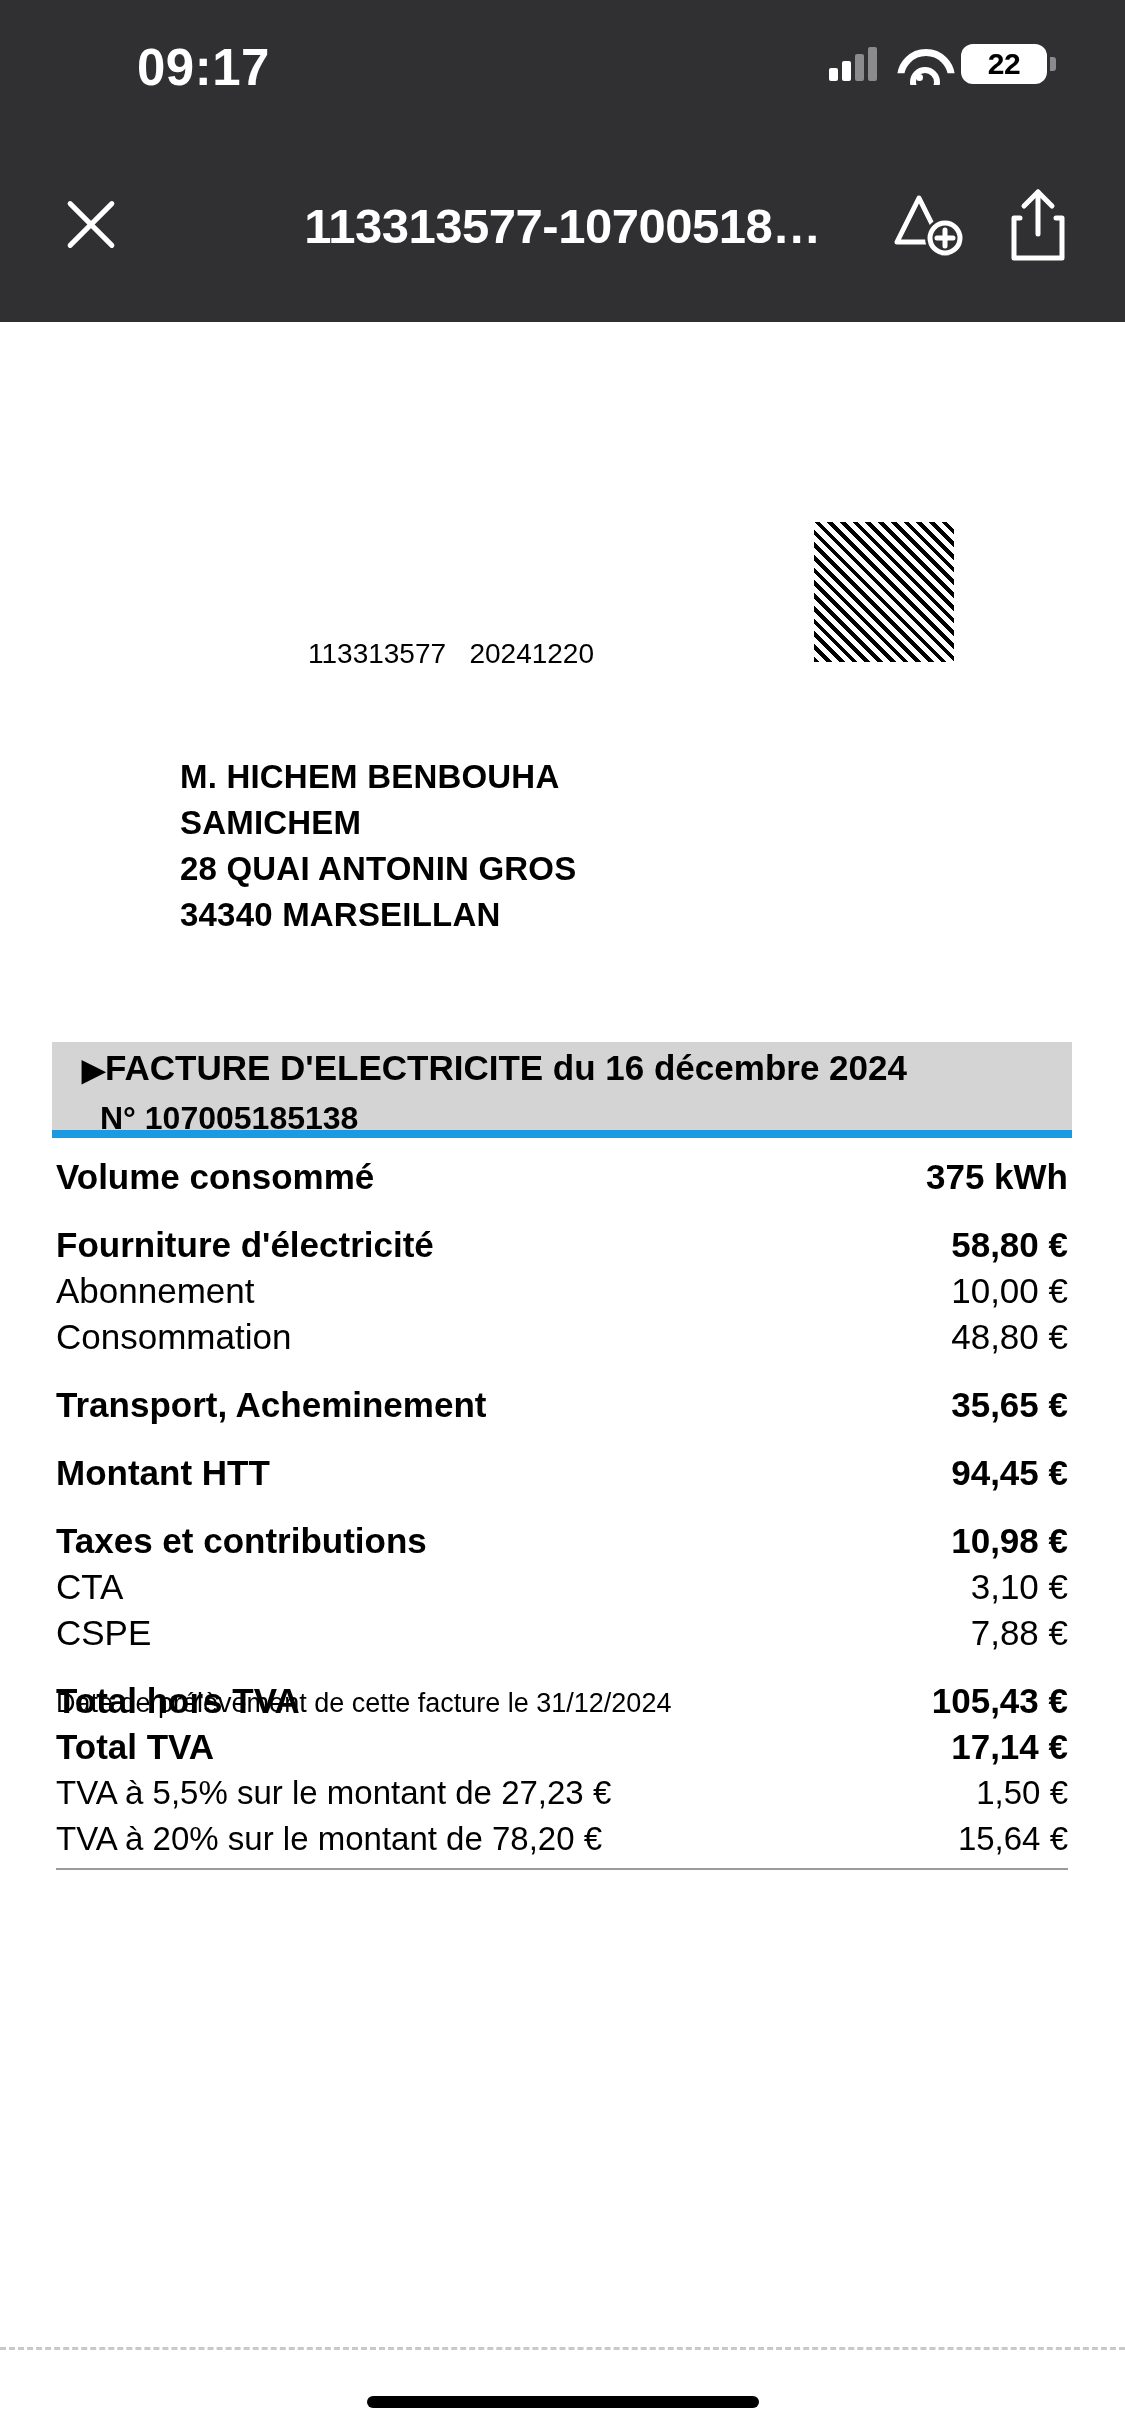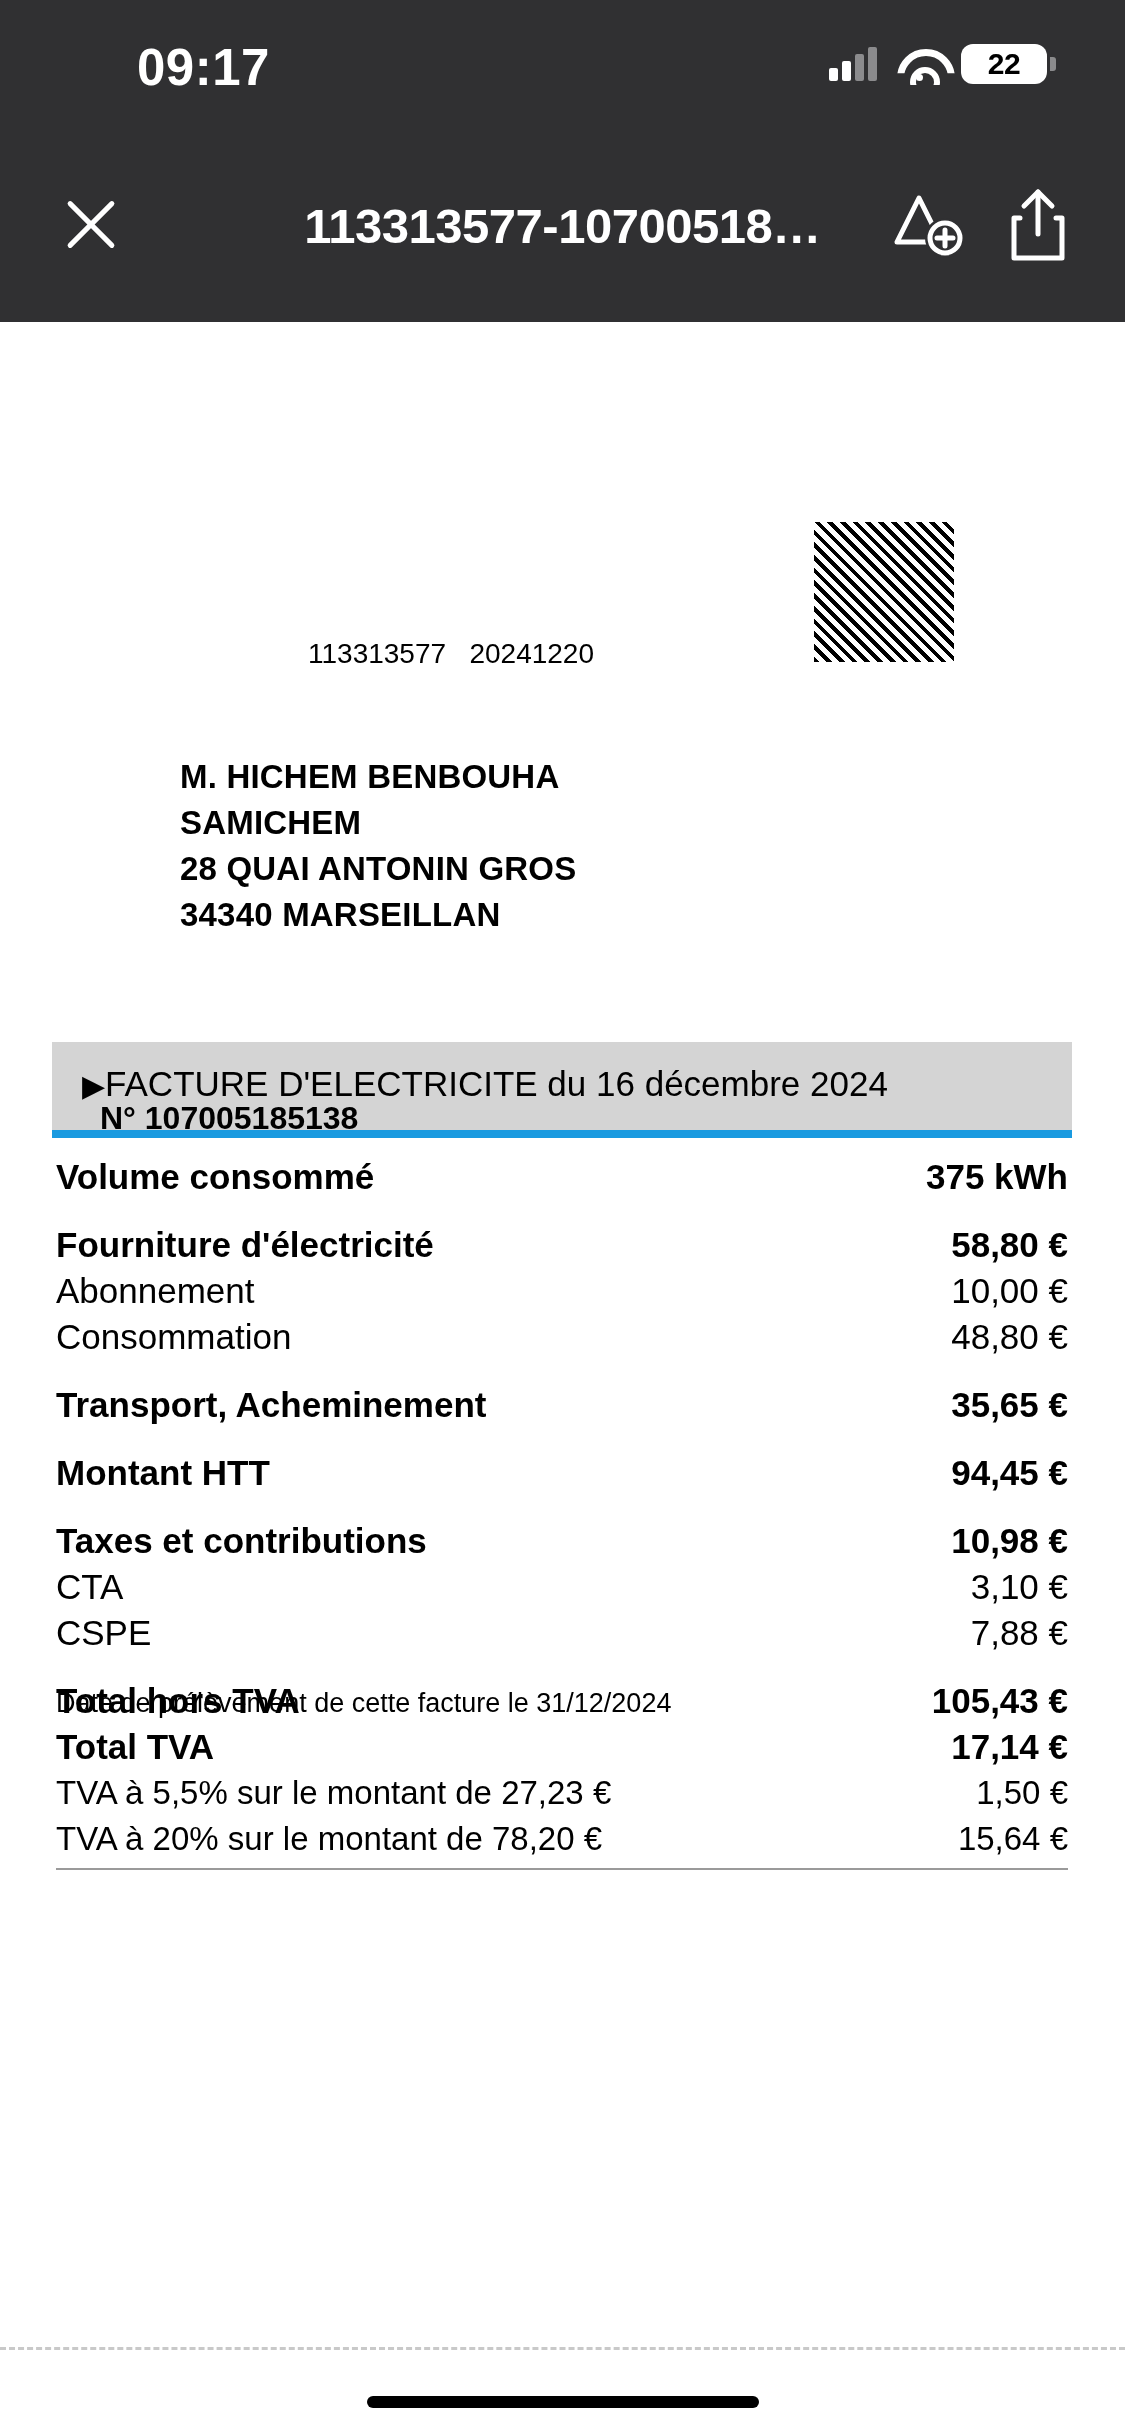--- a/index.html
+++ b/index.html
@@ -183,23 +183,23 @@
   }
 
   .title-band {
     position: absolute;
     left: 52px; top: 720px;
     width: 1020px; height: 88px;
     background: #d4d4d4;
   }
   .title-band .l1 {
     position: absolute;
-    left: 30px; top: 22px;
+    left: 30px; top: 6px;
     font-size: 35px;
-    font-weight: normal;
+    font-weight: bold;
   }
   .title-band .l1 .tri { font-size: 30px; }
   .title-band .l2 {
     position: absolute;
     left: 48px; top: 58px;
     font-size: 32px;
     font-weight: bold;
   }
   .blue-rule {
     position: absolute;

